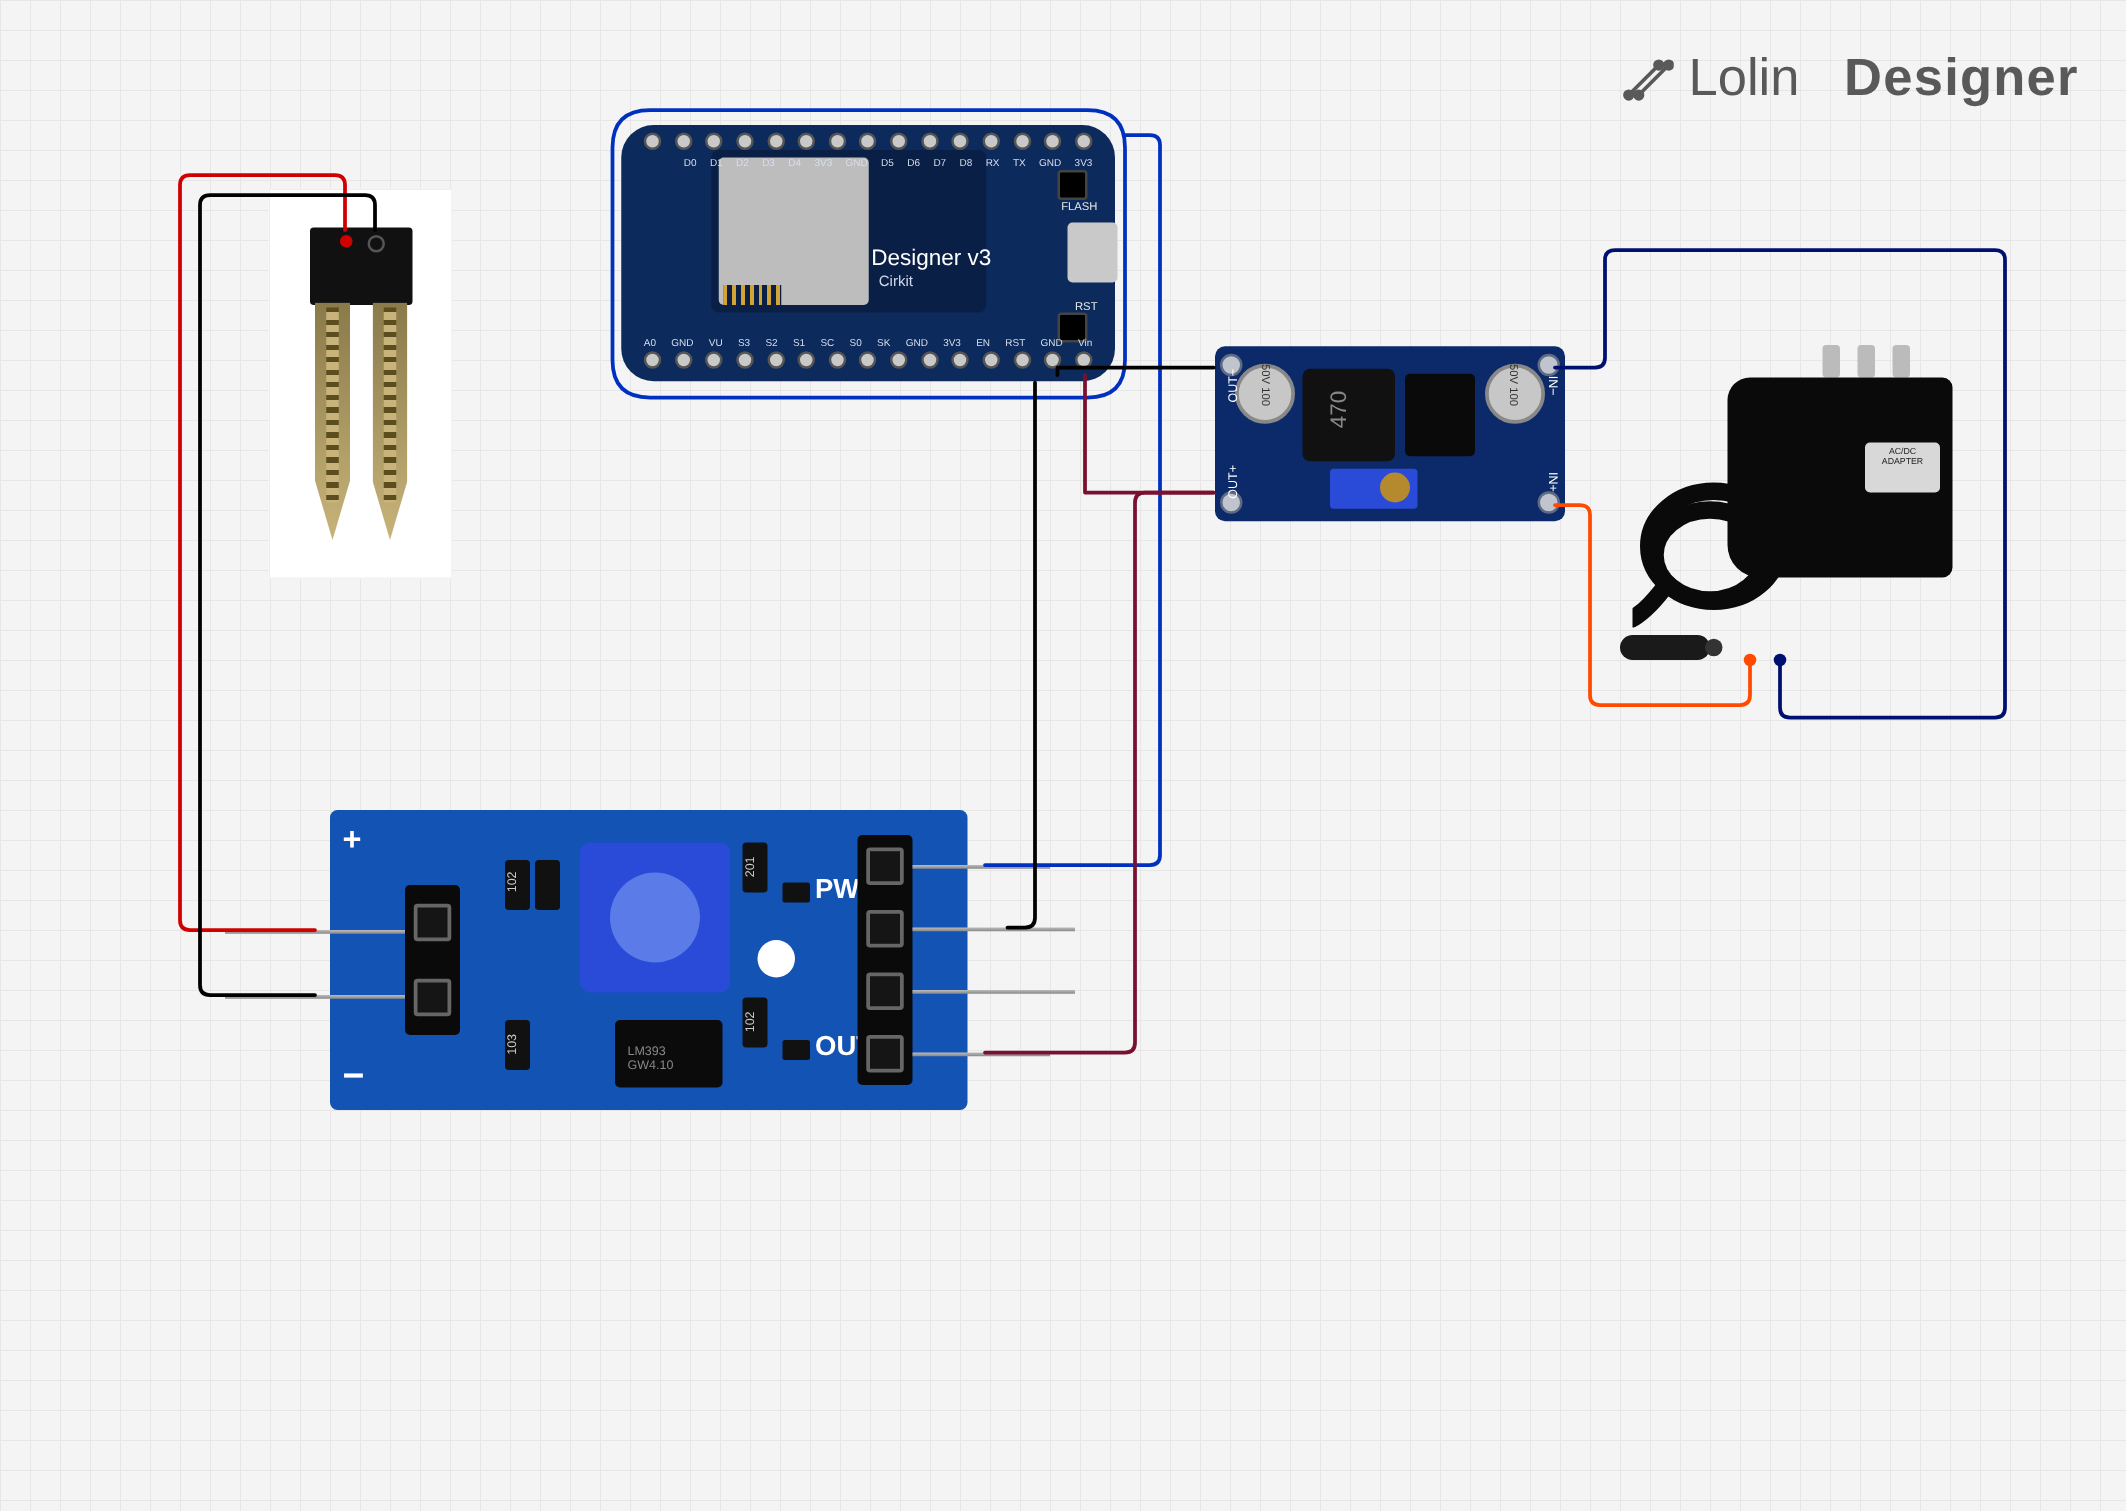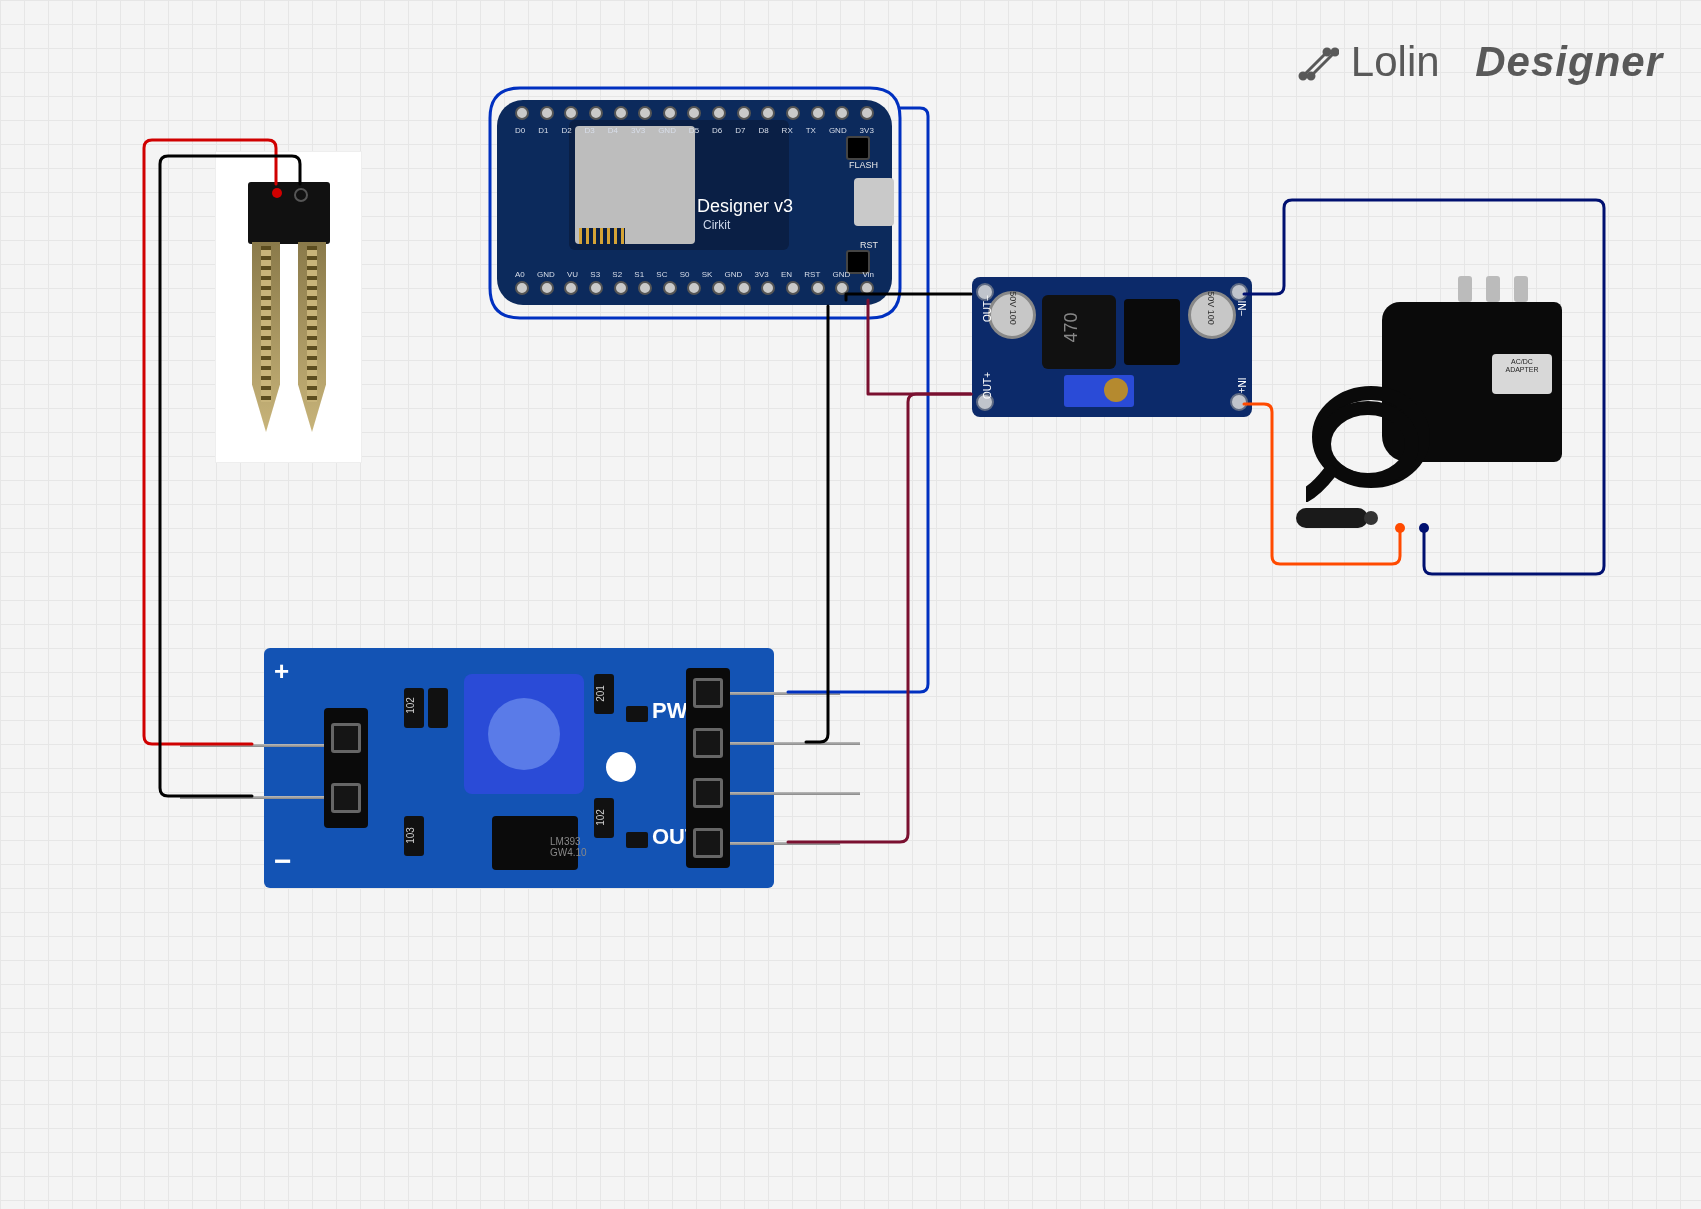--- a/index.html
+++ b/index.html
@@ -32,21 +32,21 @@
     right: 38px;
     top: 38px;
     color: #595959;
     font-size: 42px;
     display: flex;
     align-items: center;
     gap: 12px;
   }
   .brand .iconbox { width: 44px; height: 44px; }
   .brand .t1 { font-weight: 400; }
-  .brand .t2 { font-weight: 800; letter-spacing: 1px; font-style: italic; }
+  .brand .t2 { font-weight: 800; letter-spacing: 1px; }
 
   
   .comp {
     position: absolute;
   }
 
   
   .probe-card {
     left: 215px; top: 151px;
     width: 145px; height: 310px;
@@ -105,21 +105,21 @@
   .nm-btn   { position:absolute; right:22px; width:20px; height:20px; background:#000; border:2px solid #444; border-radius:3px; }
   .nm-btn.top { top:36px; } .nm-btn.bot { top:150px; }
   .nm-btn-label { position:absolute; right:14px; color:#e8e8e8; font-size:9px; }
   .pin-row {
     position:absolute; left:18px; right:18px; height:18px;
     display:flex; justify-content:space-between;
   }
   .pin-row.top { top:6px; } .pin-row.bot { bottom:6px; }
   .pin-dot { width:10px; height:10px; background:#c9c9c9; border:2px solid #555; border-radius:50%; }
   .pin-labels { position:absolute; left:18px; right:18px; display:flex; justify-content:space-between; font-size:8px; color:#d8deea; }
-  .pin-labels.top { top:26px; } .pin-labels.bot { bottom:26px; }
+  .pin-labels.top { top:26px;margin-left:32px; } .pin-labels.bot { bottom:26px; }
 
   
   .buck {
     left: 972px; top: 277px; width: 280px; height: 140px;
   }
   .buck-board { position:absolute; inset:0; background:#0c2a6a; border-radius:8px; }
   .buck-ind  { position:absolute; left:70px;  top:18px; width:74px; height:74px; background:#111; border-radius:6px; }
   .buck-ind-text { position:absolute; left:84px; top:40px; color:#888; font-size:18px; transform:rotate(-90deg); transform-origin:center; }
   .buck-chip { position:absolute; left:152px; top:22px; width:56px; height:66px; background:#0a0a0a; border-radius:4px; }
   .buck-cap  { position:absolute; top:14px; width:42px; height:42px; border-radius:50%; background:#c7c7c7; border:3px solid #888; }
@@ -150,21 +150,21 @@
   .cmp-minus { position:absolute; left:10px; bottom:10px; color:#fff; font-size:30px; font-weight:bold; }
   .cmp-label { position:absolute; color:#fff; font-size:22px; font-weight:bold; }
   .cmp-pot { position:absolute; left:200px; top:26px; width:120px; height:120px; background:#2a4bd7; border-radius:8px; }
   .cmp-pot::after{content:"";position:absolute;left:24px;top:24px;width:72px;height:72px;border-radius:50%;background:#5a7be8;}
   .cmp-pot-cross{position:absolute;left:44px;top:36px;width:32px;height:48px;}
   .cmp-pot-cross::before,.cmp-pot-cross::after{content:"";position:absolute;background:#0a1030;}
   .cmp-pot-cross::before{left:13px;top:0;width:6px;height:48px;}
   .cmp-pot-cross::after{left:0;top:21px;width:32px;height:6px;}
   .cmp-hole { position:absolute; width:30px; height:30px; border-radius:50%; background:#fff; }
   .cmp-chip { position:absolute; left:228px; bottom:18px; width:86px; height:54px; background:#0b0b0b; border-radius:4px; }
-  .cmp-chip-text{ position:absolute; left:238px; bottom:30px; color:#888; font-size:10px; line-height:11px;margin-left:48px; }
+  .cmp-chip-text{ position:absolute; left:238px; bottom:30px; color:#888; font-size:10px; line-height:11px; }
   .cmp-smd { position:absolute; background:#111; width:20px; height:40px; border-radius:3px; }
   .cmp-smd-text { position:absolute; color:#ccc; font-size:10px; transform:rotate(-90deg); }
   .cmp-led { position:absolute; width:22px; height:16px; background:#111; border-radius:2px; }
   .cmp-header { position:absolute; top:0; bottom:0; width:44px; background:#0a0a0a; border-radius:4px; display:flex; flex-direction:column; justify-content:space-around; align-items:center; }
   .cmp-header.left { left:60px; height:120px; top:60px; }
   .cmp-header.right{ right:44px; height:200px; top:20px; }
   .cmp-pin { width:24px; height:24px; background:#151515; border:3px solid #666; border-radius:3px; }
   .pin-lead { position:absolute; height:3px; background:linear-gradient(#bbb,#888); }
 </style>
 </head>

